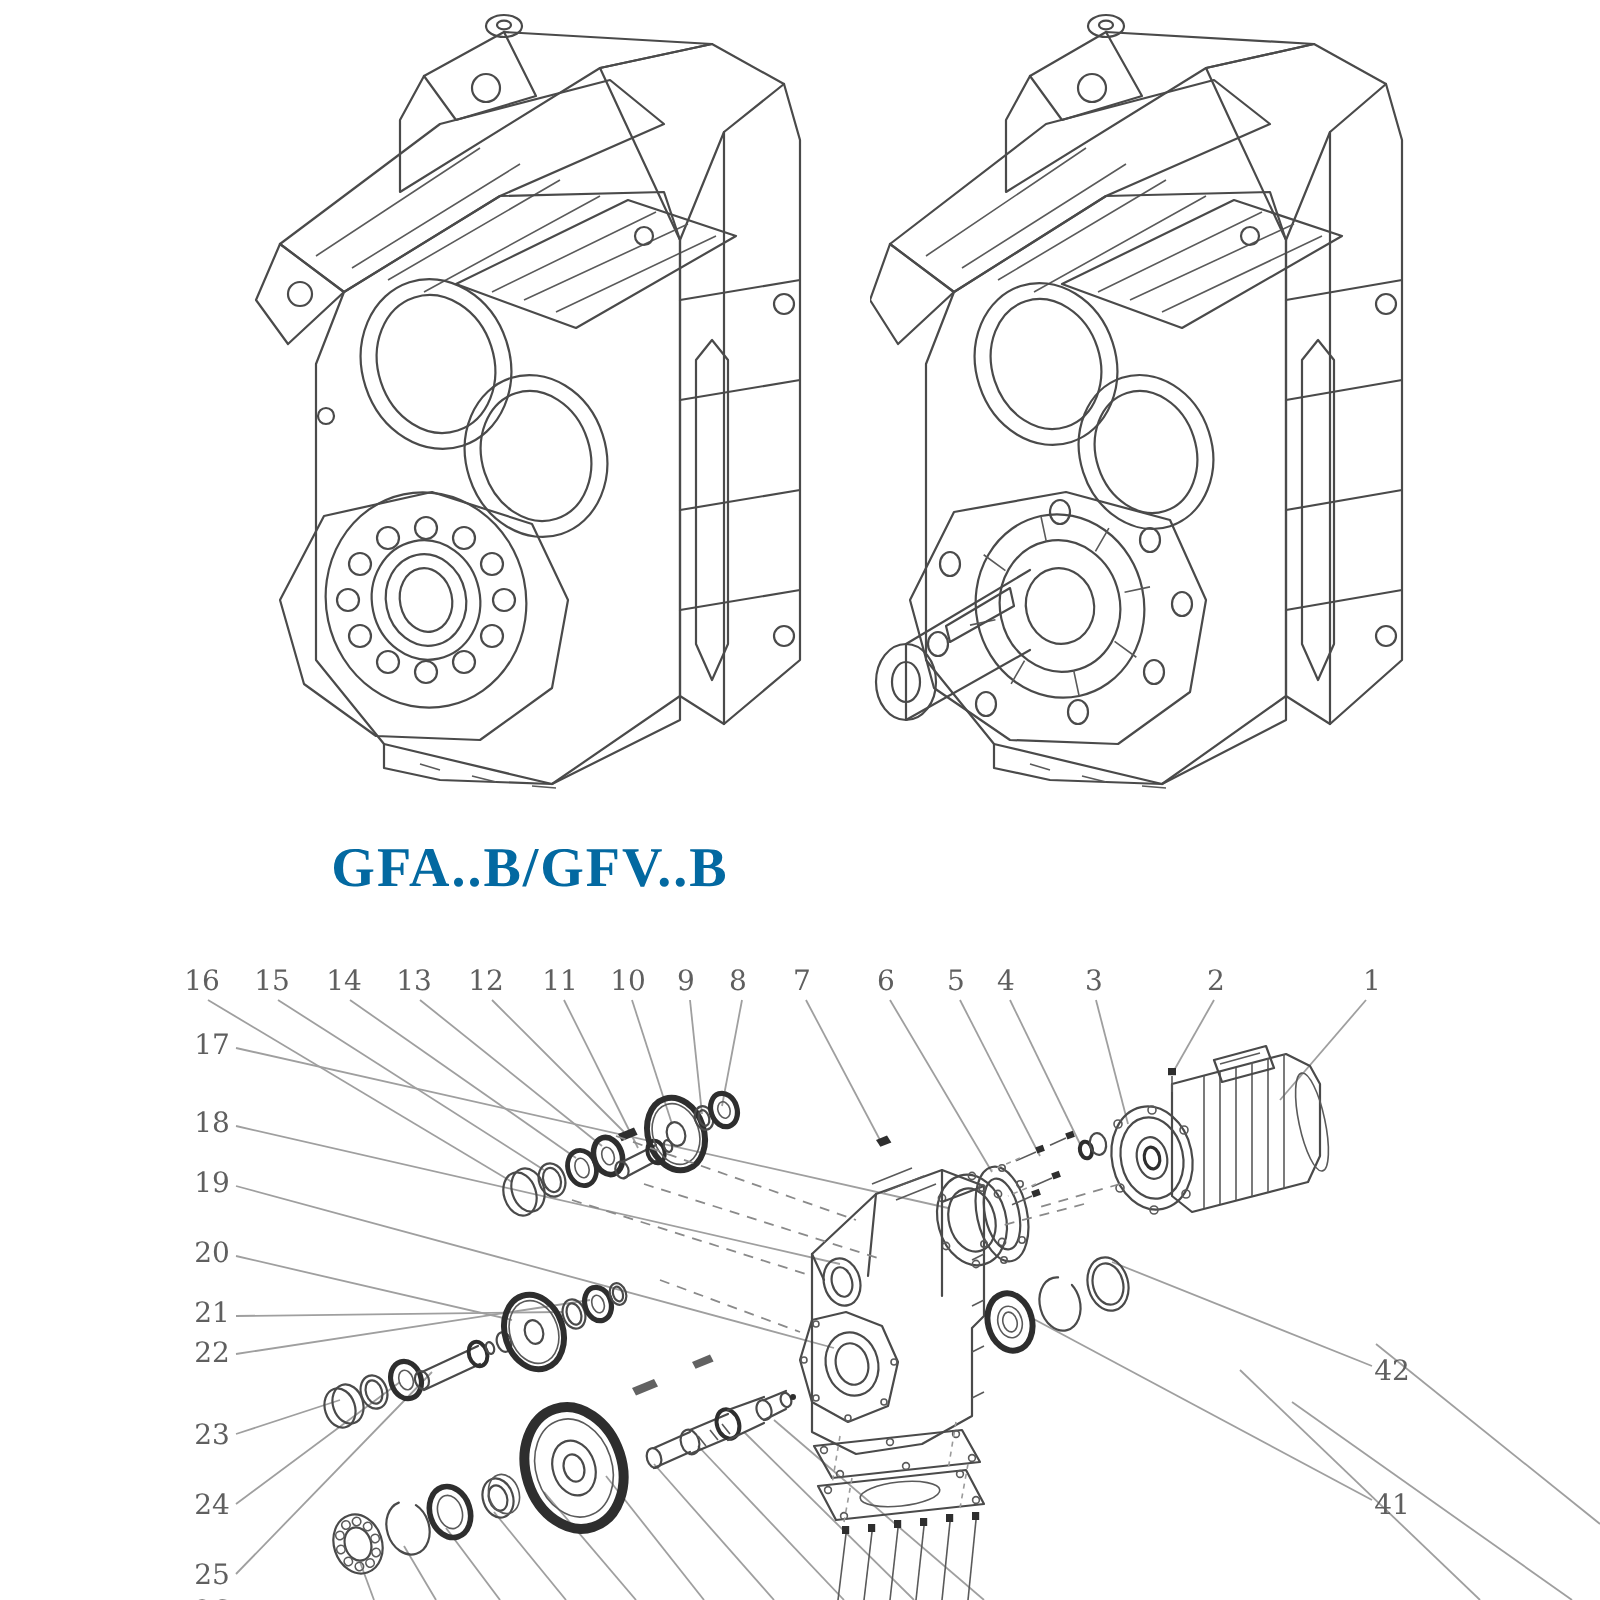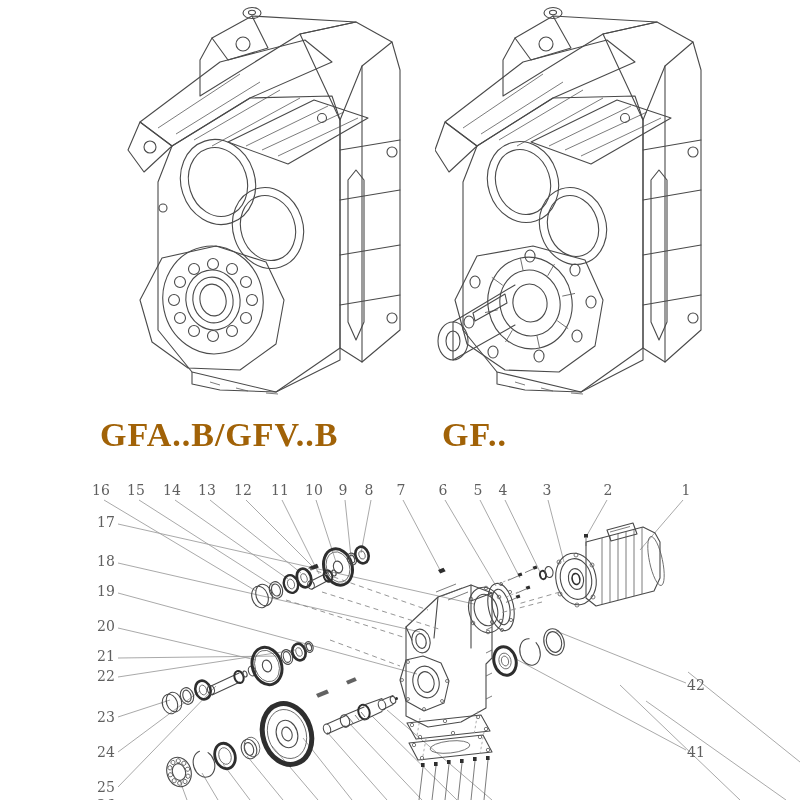--- a/index.html
+++ b/index.html
@@ -4,21 +4,21 @@
 <style>
   html,body{margin:0;padding:0;}
   body{
     width:800px;height:800px;position:relative;background:#ffffff;
     font-family:"Liberation Serif", serif; overflow:hidden;
   }
   .stage{position:absolute;inset:0;}
   .drawing{position:absolute;}
   .caption{
     position:absolute;top:414px;height:42px;line-height:42px;
-    font-weight:bold;font-size:34px;color:#a16207;
+    text-align:center;font-weight:bold;font-size:28px;color:#0369a1;
     letter-spacing:1px;font-family:"Liberation Serif", serif;
   }
   .cap-left{left:100px;width:330px;}
   .cap-right{left:442px;width:205px;}
   svg{display:block;}
   .ln{stroke:#4a4a4a;stroke-width:1.1;fill:none;stroke-linejoin:round;stroke-linecap:round;}
   .thin{stroke:#5a5a5a;stroke-width:0.8;fill:none;}
   .dk{stroke:#2e2e2e;fill:none;}
   .fill-dk{fill:#2e2e2e;stroke:none;}
   .dash{stroke:#8a8a8a;stroke-width:0.9;fill:none;stroke-dasharray:5 4;}
@@ -155,21 +155,20 @@
         <ellipse class="ln" cx="18" cy="341" rx="15" ry="19"></ellipse>
         <ellipse class="ln" cx="18" cy="341" rx="7" ry="10"></ellipse>
         <path class="ln" d="M70,294 L38,313 L40,321 L72,303 Z"></path>
       </g>
       <path class="ln" d="M62,372 L62,384 L90,390 L146,392 M208,348 L208,360 L146,392"></path>
       <path class="thin" d="M80,382 l10,3 m16,3 l12,3 m18,2 l12,1"></path>
     </g>
   </svg>
 
   <div class="caption cap-left">GFA..B/GFV..B</div>
-  <div class="caption cap-right">GF..</div>
 
   <svg class="drawing" style="left:90px;top:480px;" width="710" height="320" viewBox="0 0 710 320" aria-hidden="true">
 
     <g id="leader-layer">
         <line x1="14" y1="20" x2="166" y2="111" stroke="#9f9f9f" stroke-width="0.9"></line>
         <line x1="49" y1="20" x2="182" y2="105" stroke="#9f9f9f" stroke-width="0.9"></line>
         <line x1="85" y1="20" x2="198" y2="99" stroke="#9f9f9f" stroke-width="0.9"></line>
         <line x1="120" y1="20" x2="211" y2="93" stroke="#9f9f9f" stroke-width="0.9"></line>
         <line x1="156" y1="20" x2="222" y2="86" stroke="#9f9f9f" stroke-width="0.9"></line>
         <line x1="192" y1="20" x2="229" y2="94" stroke="#9f9f9f" stroke-width="0.9"></line>

